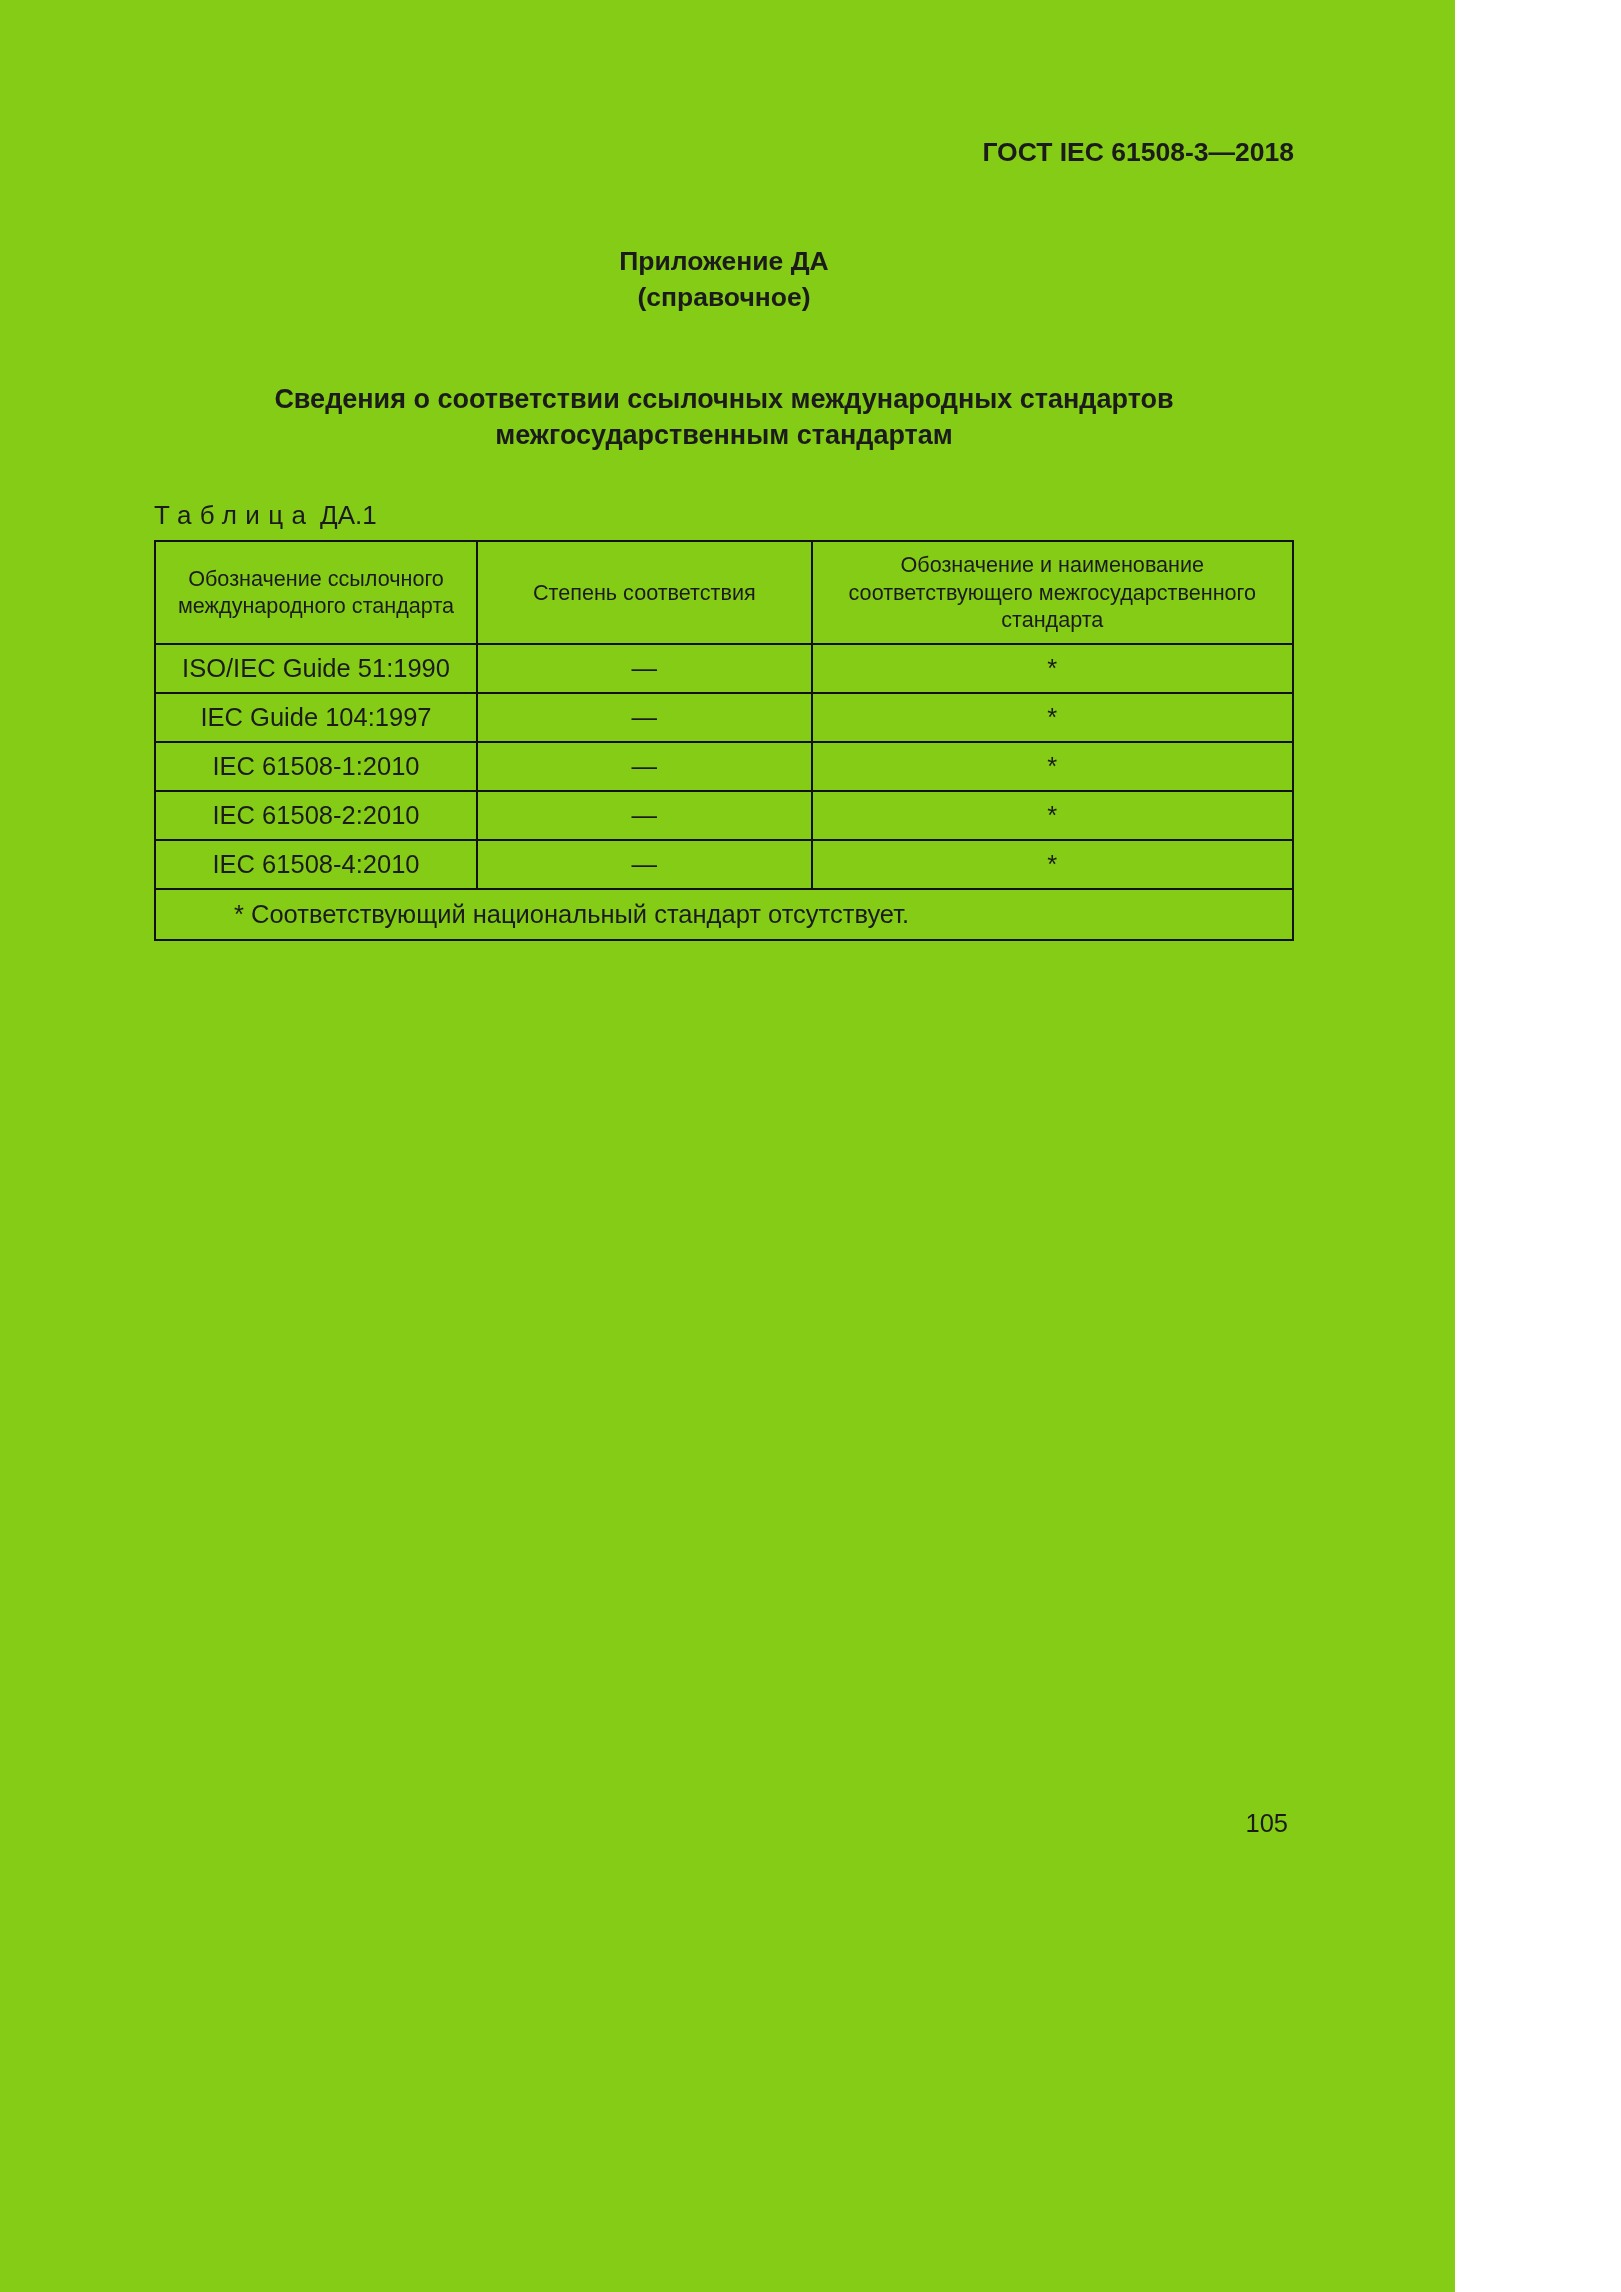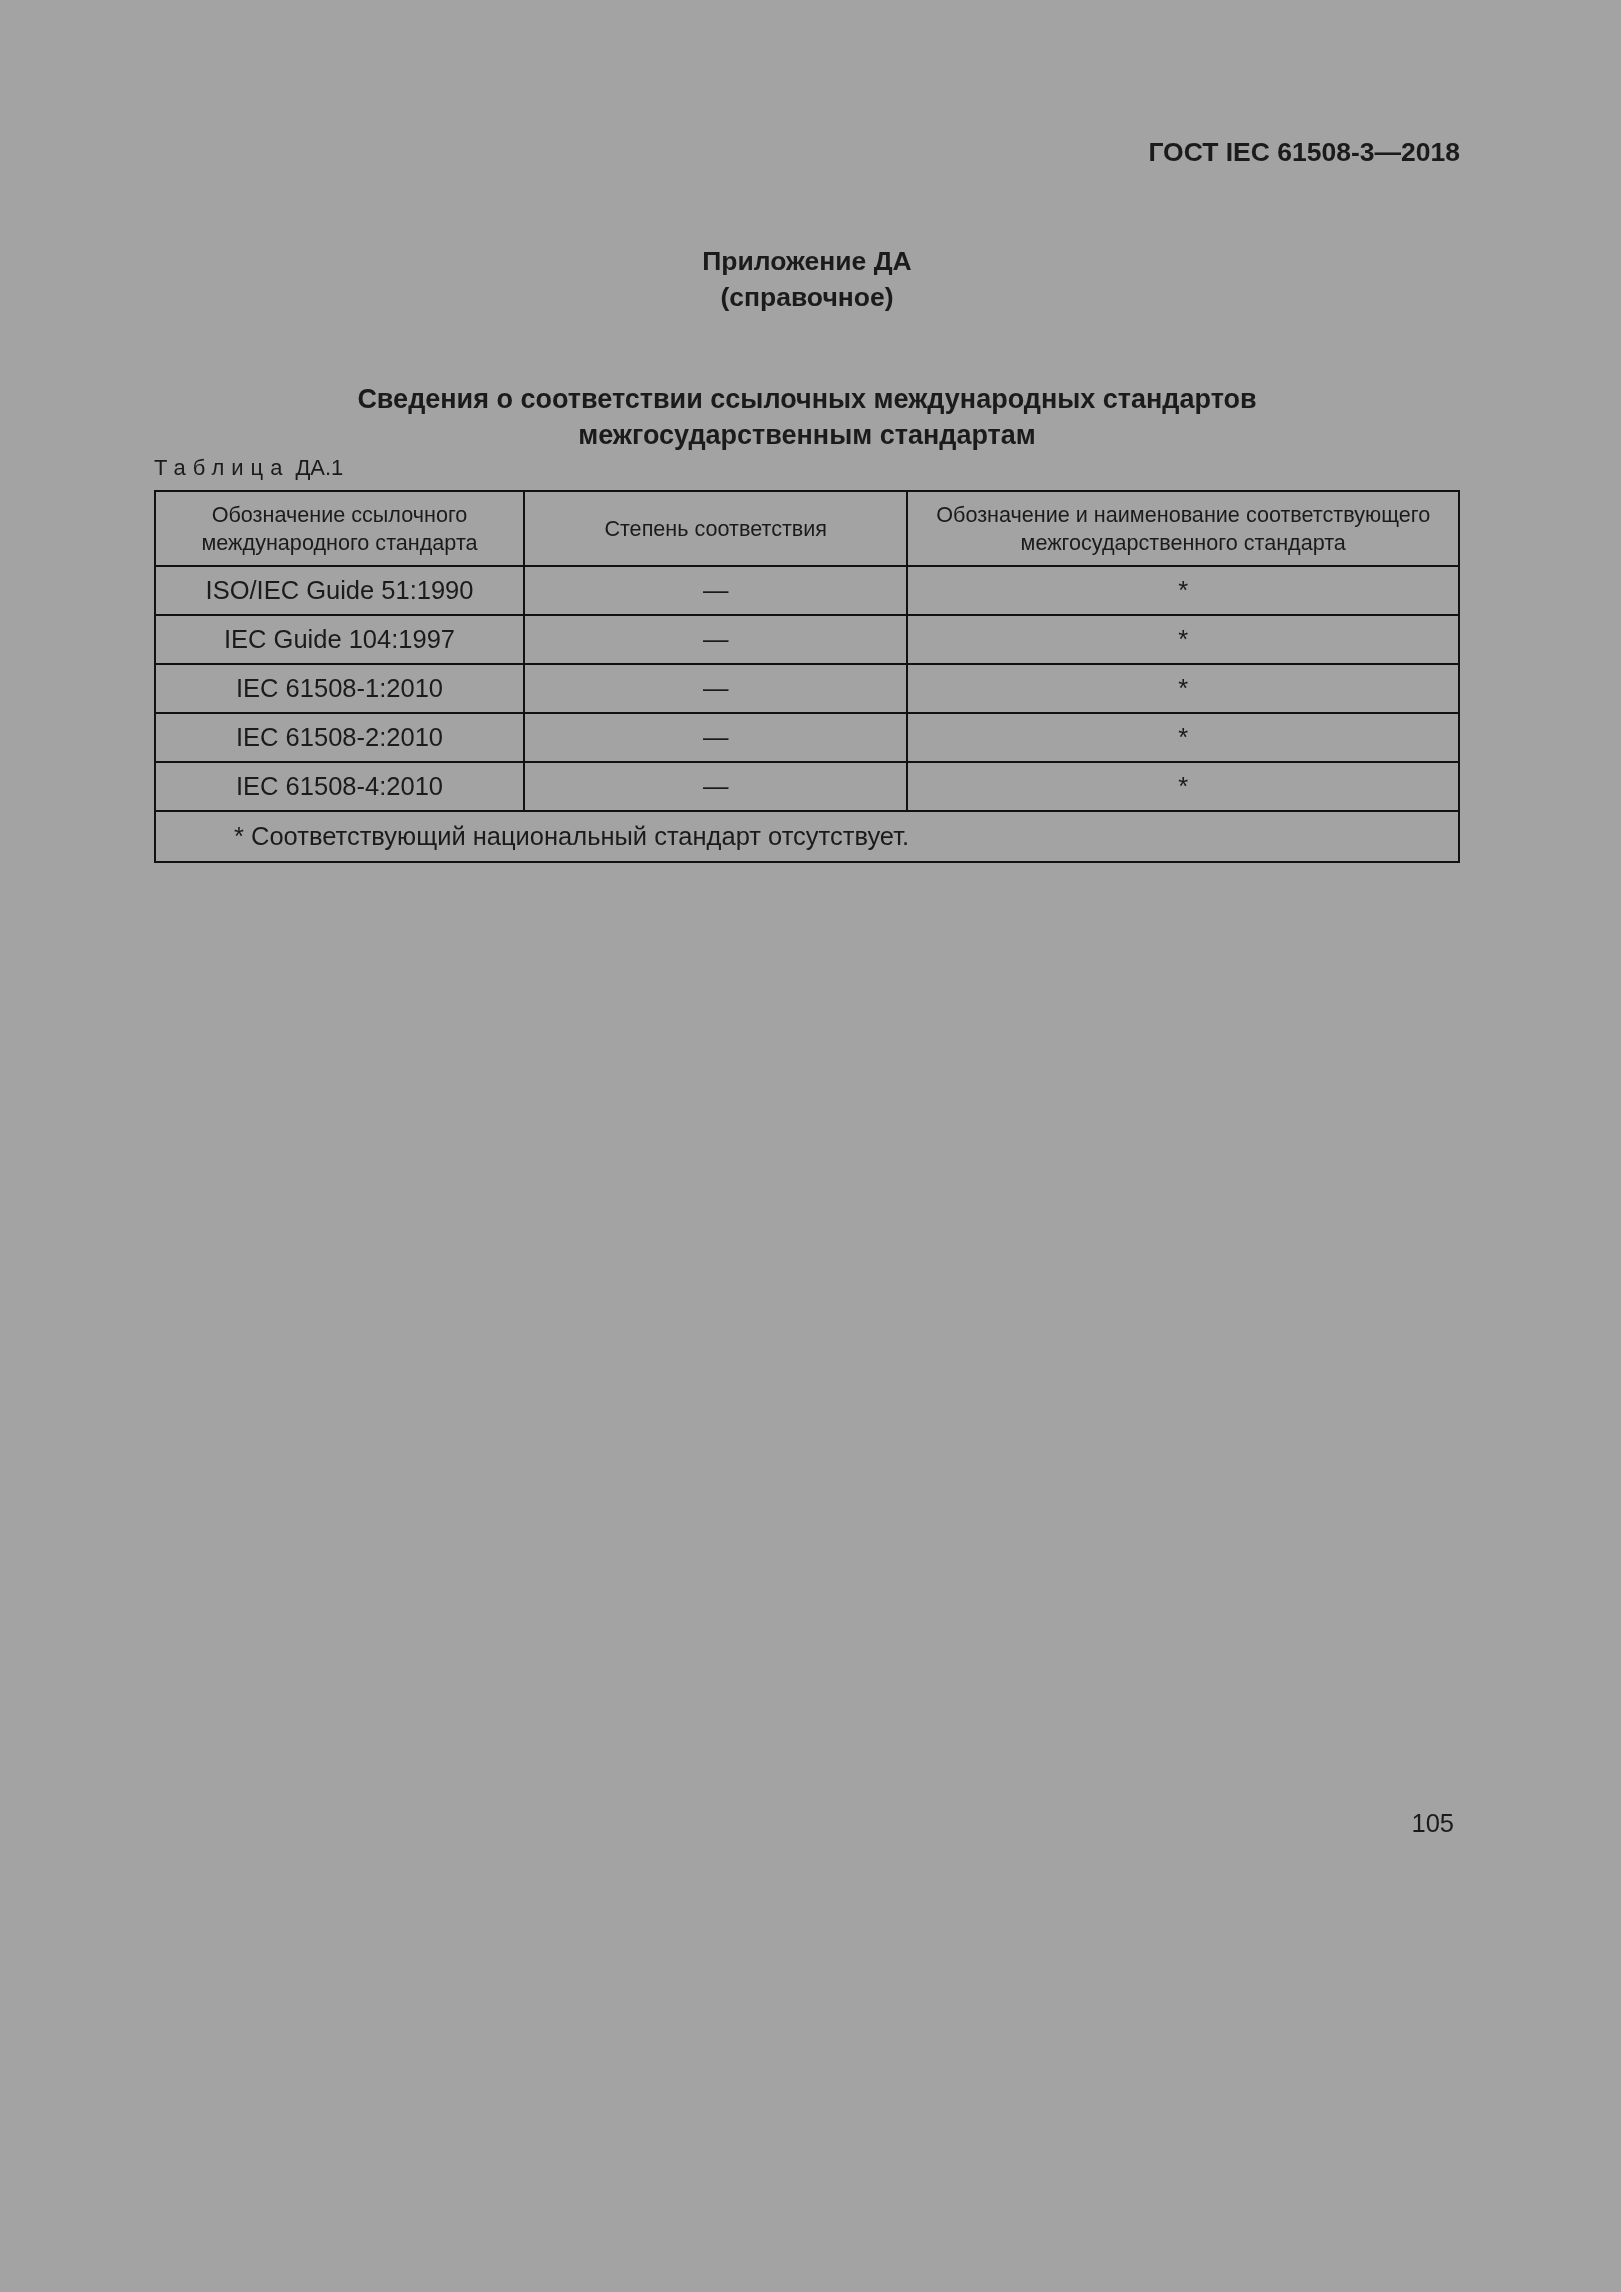--- a/index.html
+++ b/index.html
@@ -1,21 +1,21 @@
 <!DOCTYPE html>
 <html><head>
 <meta charset="utf-8">
 <style>
   * { margin: 0; padding: 0; box-sizing: border-box; }
   html, body { background: #ffffff; }
   .page {
     position: relative;
-    width: 1621px;
+    width: 1455px;
     height: 2293px;
-    background: #a3a3a3;
+    background: #84cc16;
     font-family: "Liberation Sans", sans-serif;
     color: #1b1b1b;
     overflow: hidden;
   }
   .content {
     padding: 137px 161px 0 154px;
   }
   .doc-code {
     text-align: right;
     font-weight: bold;
@@ -30,21 +30,22 @@
     line-height: 1.35;
   }
   .title {
     margin-top: 67px;
     text-align: center;
     font-weight: bold;
     font-size: 27px;
     line-height: 1.32;
   }
   .caption {
-    font-size: 22px;
+    margin-top: 45px;
+    font-size: 26px;
     line-height: 1.25;
   }
   .caption-label { letter-spacing: 0.32em; }
   .caption-number { margin-left: 5.9px; }
   table.std-table {
     width: 100%;
     margin-top: 9px;
     border-collapse: collapse;
     table-layout: fixed;
   }

